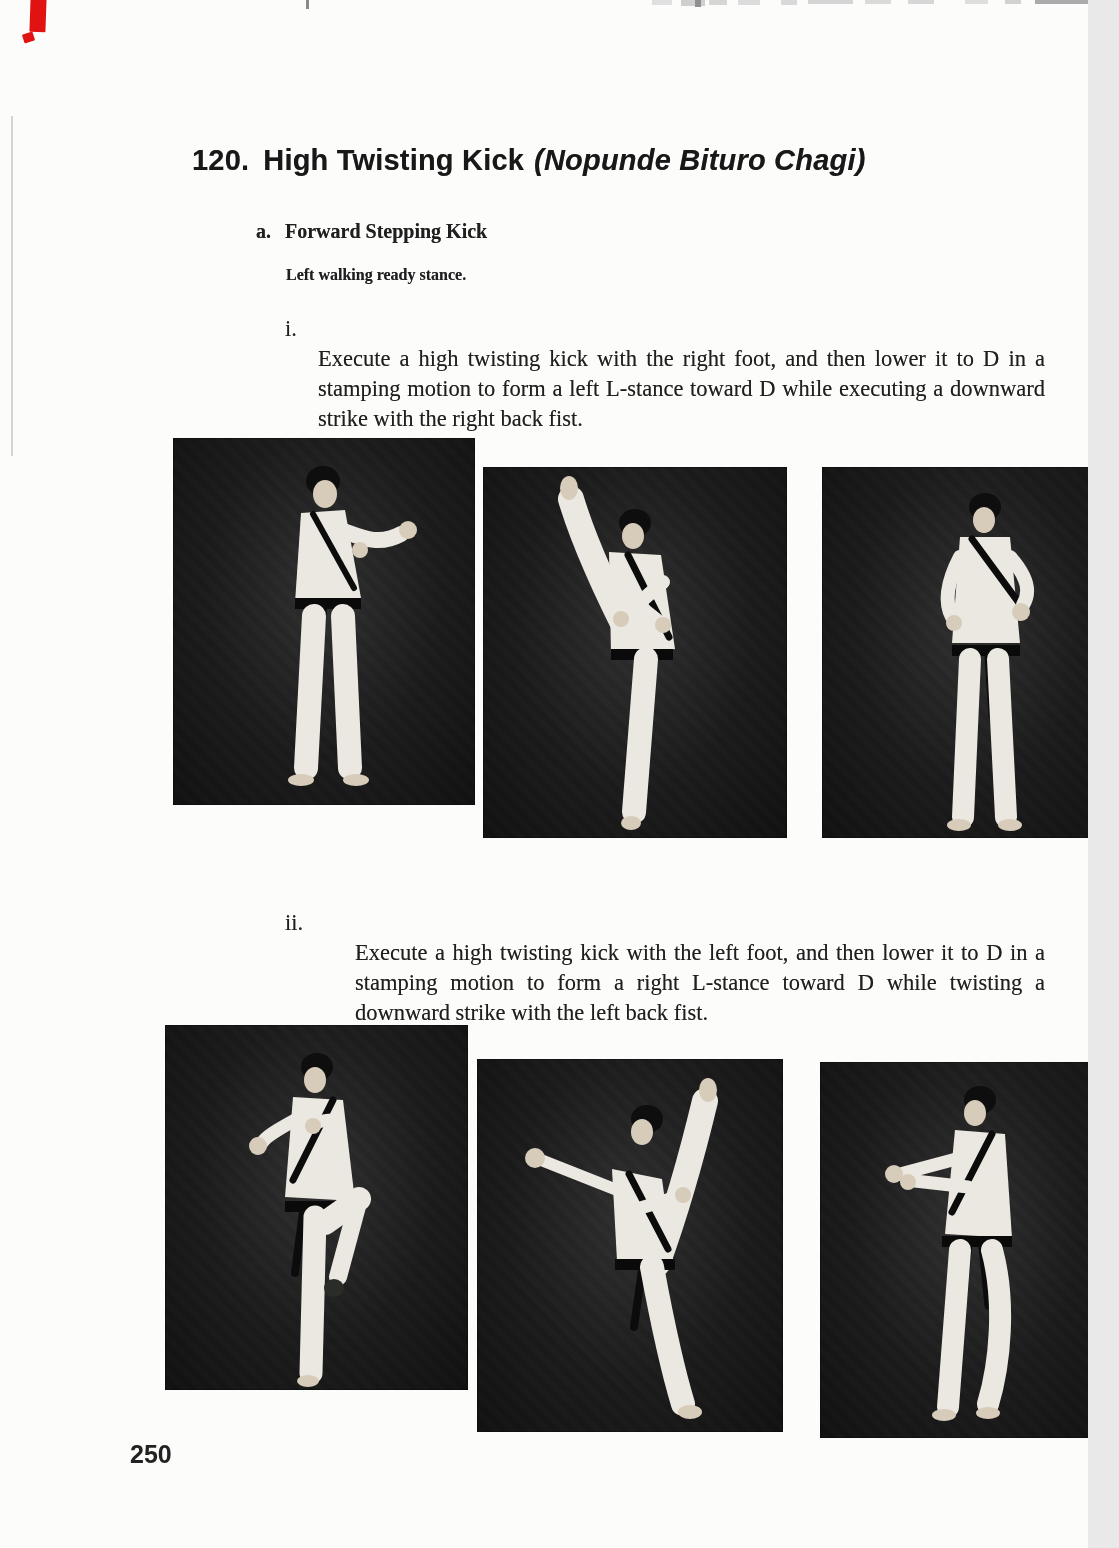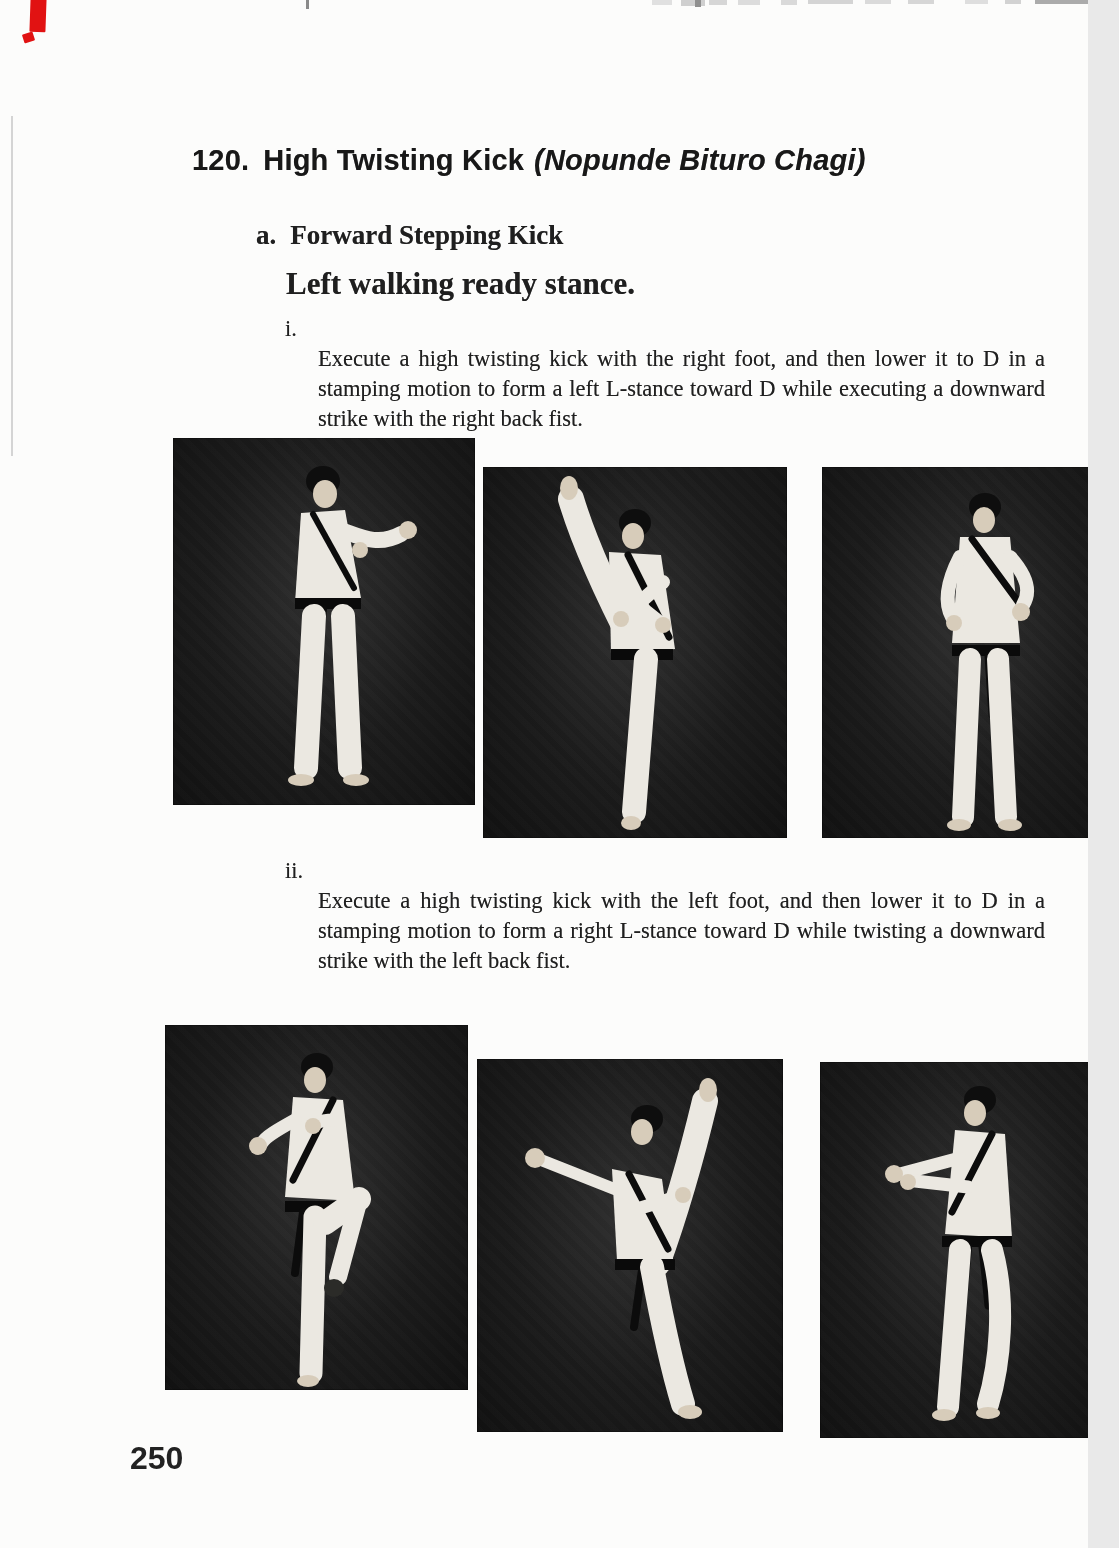--- a/index.html
+++ b/index.html
@@ -23,43 +23,43 @@
     position:absolute;left:192px;top:144px;
     font-family:"Liberation Sans", sans-serif;
     font-weight:bold;font-size:29px;letter-spacing:.2px;
     color:#181818;white-space:nowrap;
     text-shadow:0 0 .5px rgba(0,0,0,.45);
   }
   .title .num{margin-right:14px;}
   .title .korean{font-style:italic;margin-left:10px;font-weight:bold;}
   .sec-head{
     position:absolute;left:256px;top:220px;
-    font-size:27px;font-weight:bold;white-space:nowrap;
+    font-size:20px;font-weight:bold;white-space:nowrap;
     text-shadow:0 0 .4px rgba(0,0,0,.5);
   }
   .sec-head .letter{margin-right:14px;}
   .stance{
     position:absolute;left:286px;top:266px;
-    font-size:31px;font-weight:bold;white-space:nowrap;
+    font-size:16px;font-weight:bold;white-space:nowrap;
     text-shadow:0 0 .4px rgba(0,0,0,.5);
   }
   .step{
     position:absolute;left:285px;width:760px;
     display:flex;align-items:flex-start;
     font-size:22.5px;line-height:30px;
     text-shadow:0 0 .35px rgba(0,0,0,.45);
   }
   .step .numeral{width:33px;flex:0 0 33px;}
   .step .step-text{flex:1;text-align:justify;margin-top:30px;}
   .step-i{top:314px;}
-  .step-ii{top:856px;}
+  .step-ii{top:908px;gap:37px;}
   .page-number{
     position:absolute;left:130px;top:1440px;
     font-family:"Liberation Sans", sans-serif;
-    font-weight:bold;font-size:32px;color:#222;
+    font-weight:bold;font-size:25px;color:#222;
   }
   
   .photo{
     position:absolute;
     background:
       repeating-linear-gradient(45deg, rgba(255,255,255,.012) 0 6px, rgba(0,0,0,.02) 6px 12px),
       radial-gradient(ellipse at 50% 42%, #303030 0%, #1b1b1b 55%, #111 100%);
     box-shadow:0 0 0 1px rgba(0,0,0,.25) inset;
   }
   .photo svg{position:absolute;left:0;top:0;width:100%;height:100%;}

